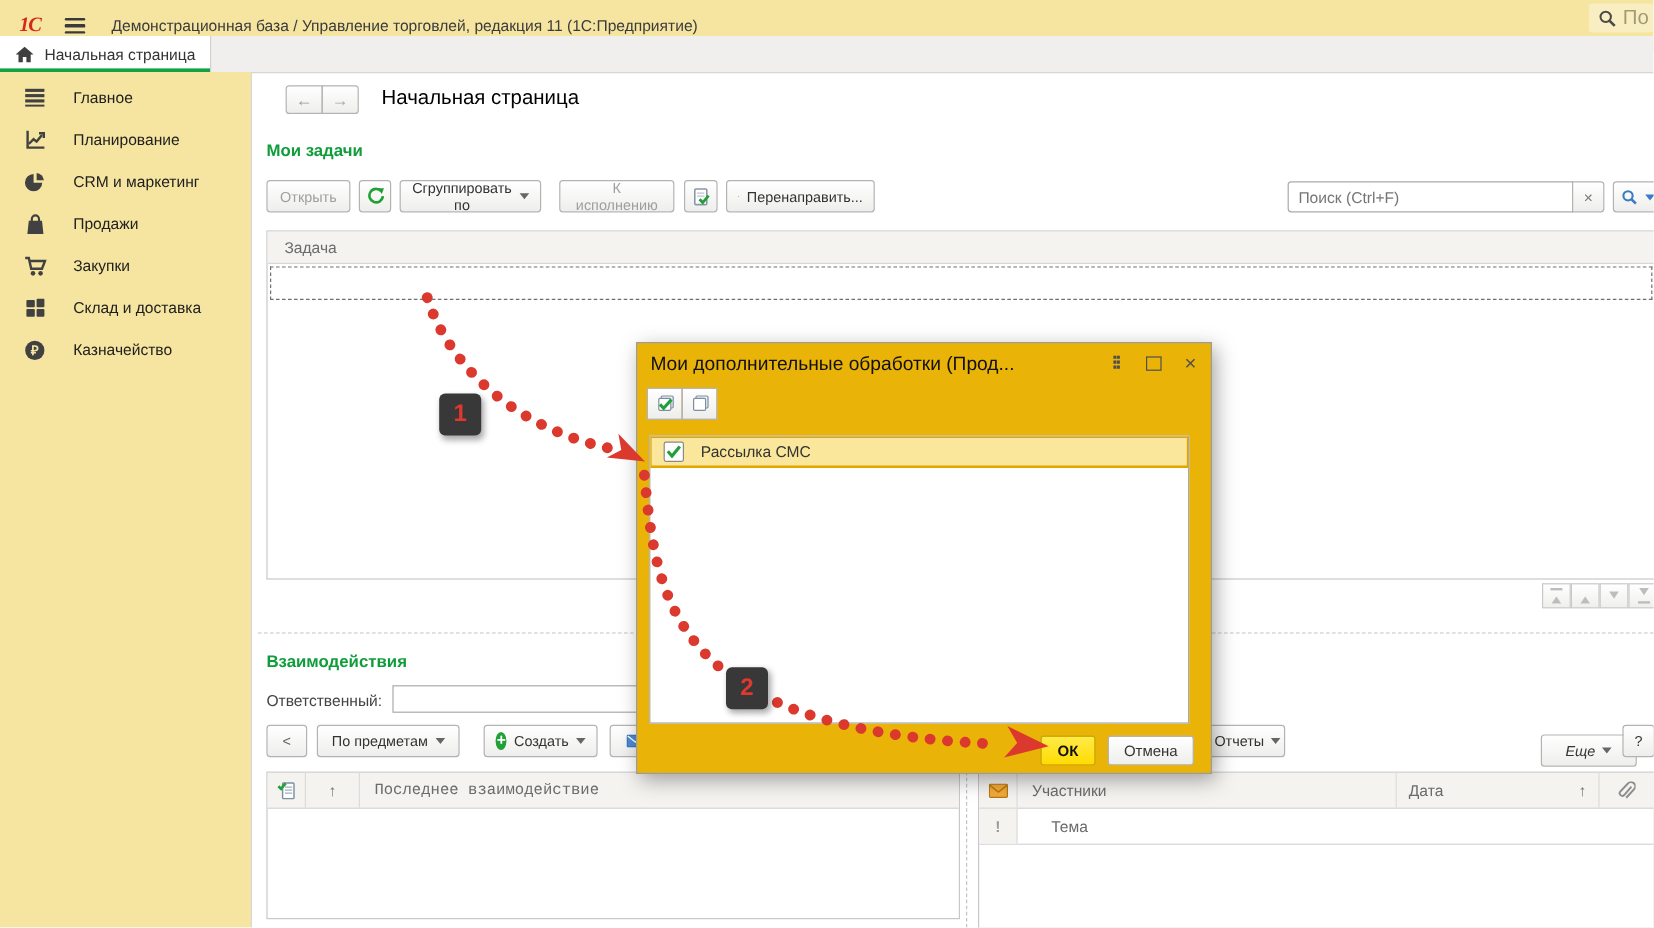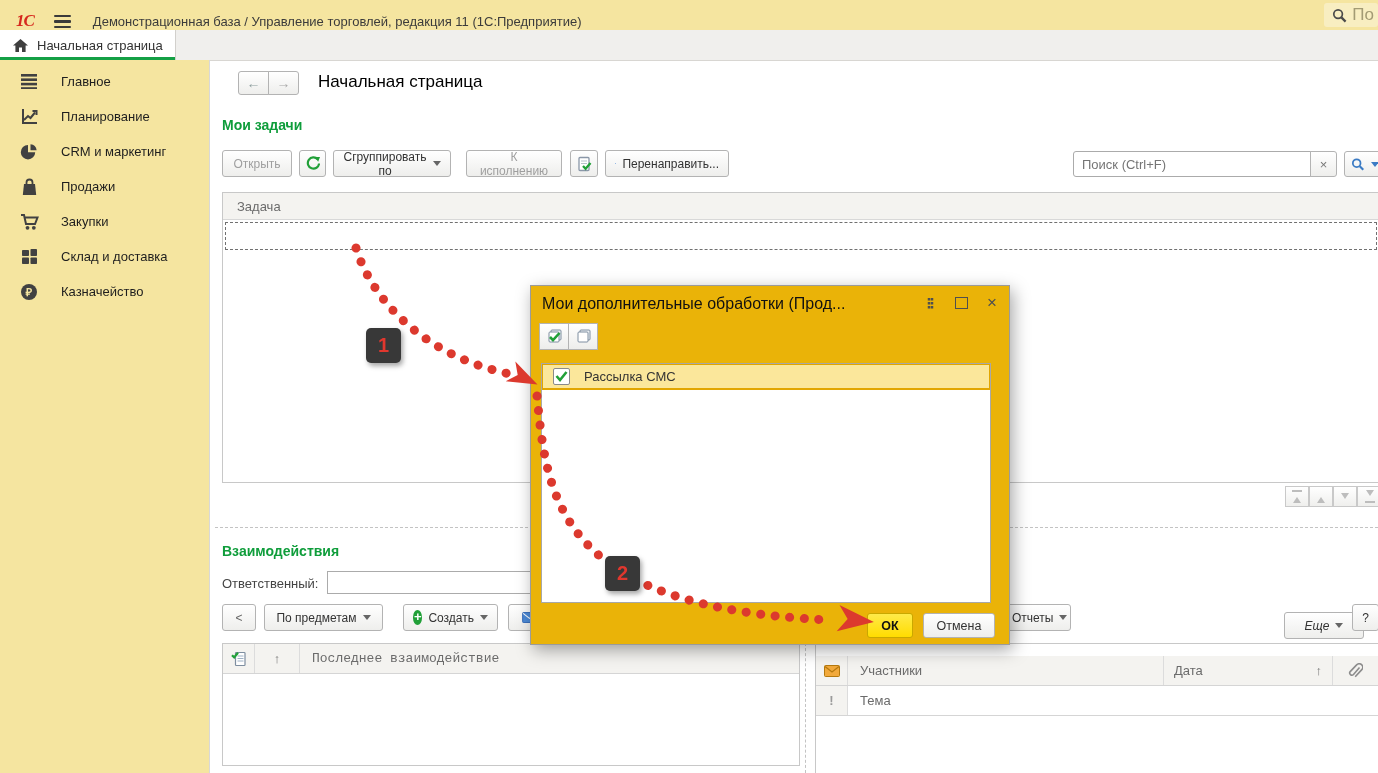--- a/index.html
+++ b/index.html
@@ -290,41 +290,41 @@
         </svg>
     </span>
     <span class="cellbrd" style="width:44px;display:flex;align-items:center;justify-content:center;color:#777;">↑</span>
     <span style="flex:1;display:flex;align-items:center;padding-left:12px;font-family:Liberation Mono, monospace;">Последнее взаимодействие</span>
   </div>
 </div>
 
 <div class="abs" style="left:805px;top:643px;height:130px;border-left:1px dashed #C3C3C3;"></div>
 
 <div class="abs" style="left:815px;top:643px;width:564px;height:131px;border:1px solid #C8C8C8;box-sizing:border-box;background:#fff;">
-  <div class="thead" style="height:29px;border-bottom:1px solid #D5D5D5;display:flex;align-items:stretch;margin-top:12px;">
+  <div class="thead" style="height:29px;border-bottom:1px solid #D5D5D5;display:flex;align-items:stretch;">
     <span class="cellbrd" style="width:31px;display:flex;align-items:center;justify-content:center;">
       <svg width="16" height="12" viewBox="0 0 16 12">
           <rect x="0.5" y="0.5" width="15" height="11" rx="1" fill="#F2A93B" stroke="#B5790E"></rect>
           <path d="M1,1.5 L8,7 L15,1.5" stroke="#B5790E" stroke-width="1.2" fill="none"></path>
         </svg>
     </span>
     <span class="cellbrd" style="flex:1;display:flex;align-items:center;padding-left:12px;">Участники</span>
     <span class="cellbrd" style="width:148px;display:flex;align-items:center;justify-content:space-between;padding:0 10px;">
         <span>Дата</span>
         <span style="color:#777">↑</span>
       </span>
     <span style="width:45px;display:flex;align-items:center;justify-content:center;">
       <svg width="15" height="16" viewBox="0 0 15 16">
           <path d="M11.5,4.5 L5.5,11.5 a2.2,2.2 0 0 1 -3.3,-2.9 L8.6,1.9 a3.5,3.5 0 0 1 5.2,4.7 L7.2,13.8" stroke="#8C8C8C" stroke-width="1.6" fill="none"></path>
         </svg>
     </span>
   </div>
   <div style="height:29px;border-bottom:1px solid #D5D5D5;display:flex;align-items:stretch;">
     <span class="cellbrd thead" style="width:31px;display:flex;align-items:center;justify-content:center;font-weight:bold;color:#9A9A9A;">!</span>
-    <span style="flex:1;display:flex;align-items:center;padding-left:12px;color:#6B6B6B;">Тема</span>
+    <span style="flex:1;display:flex;align-items:center;padding-left:12px;color:#6B6B6B;margin-left:16px;">Тема</span>
   </div>
 </div>
 
 <div class="abs modal">
   <div class="mtitle">Мои дополнительные обработки (Прод...</div>
   <div class="mctl">
     <span class="kebab">⋮</span>
     <span class="maxbox"></span>
     <span class="xclose">×</span>
   </div>

